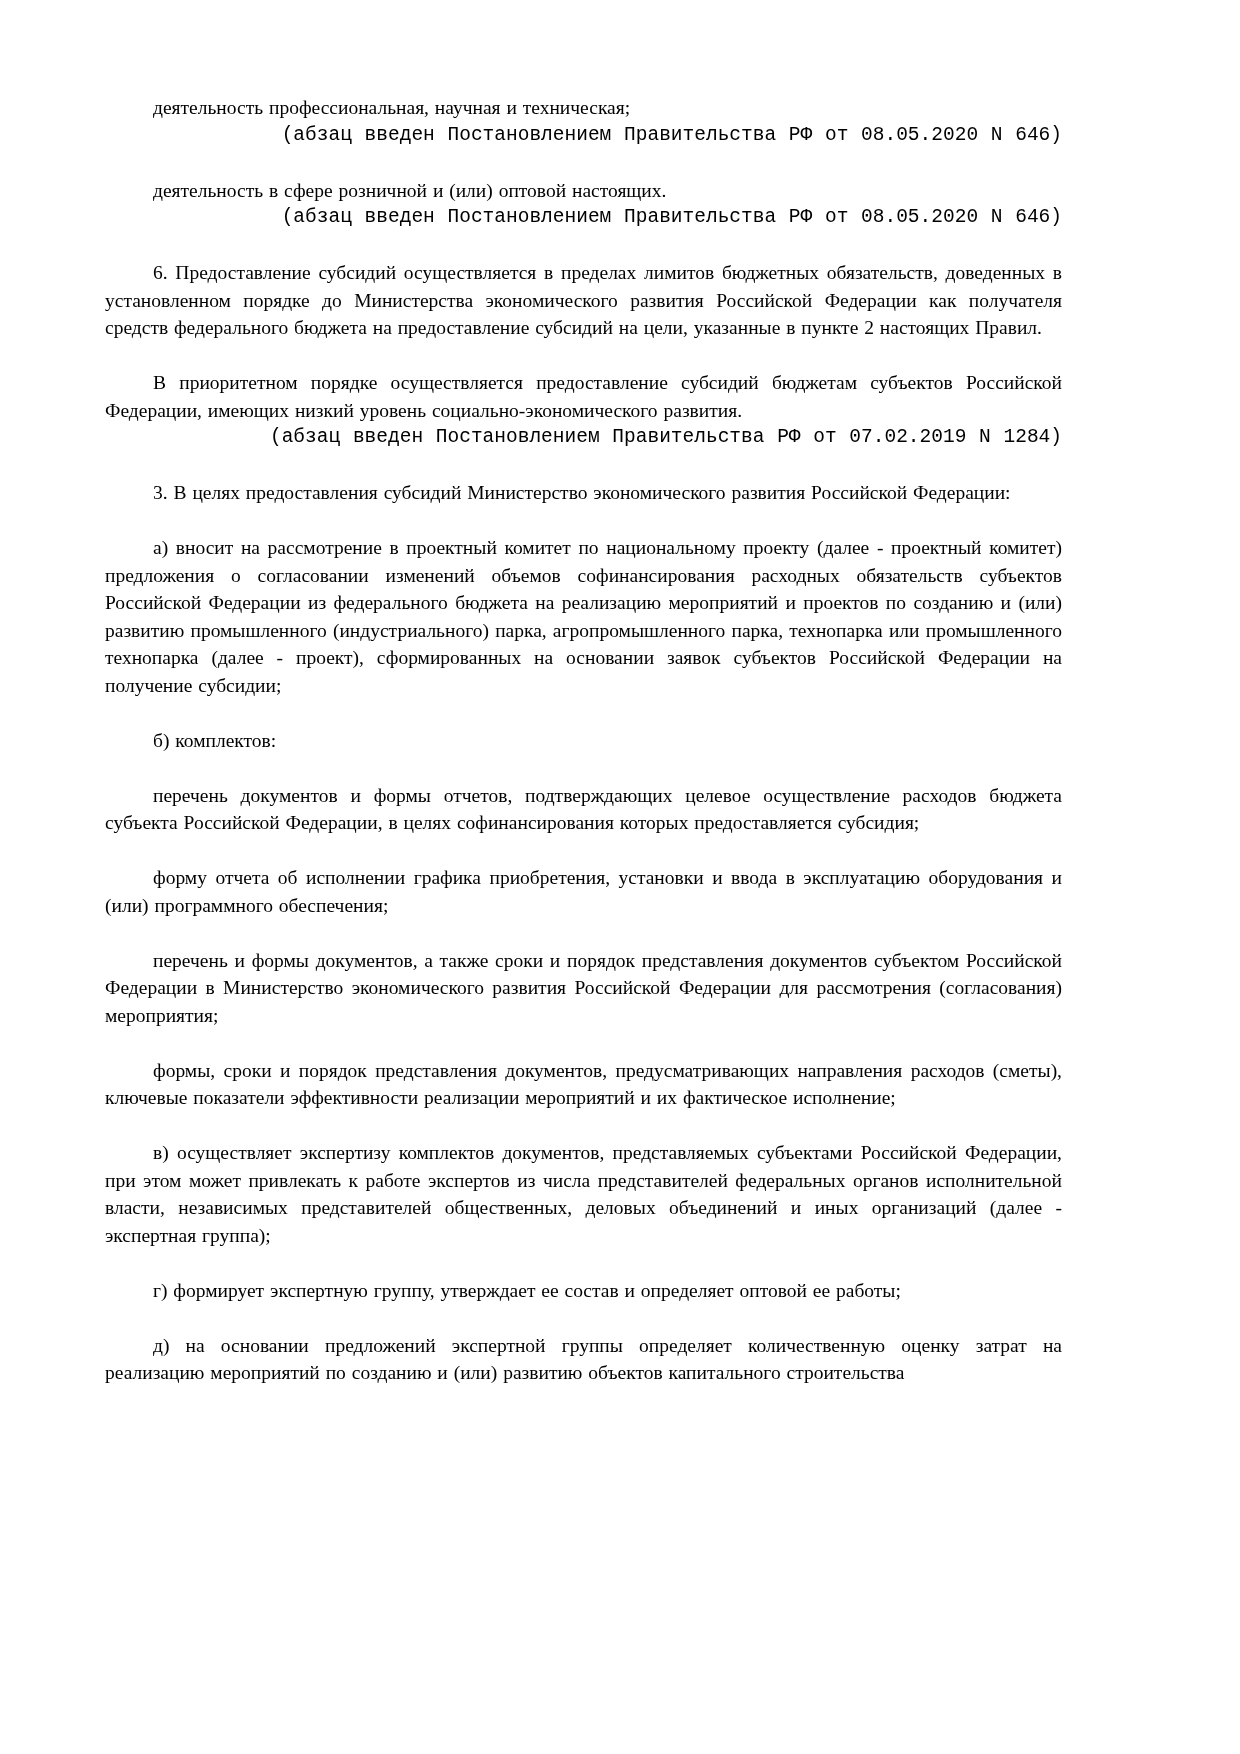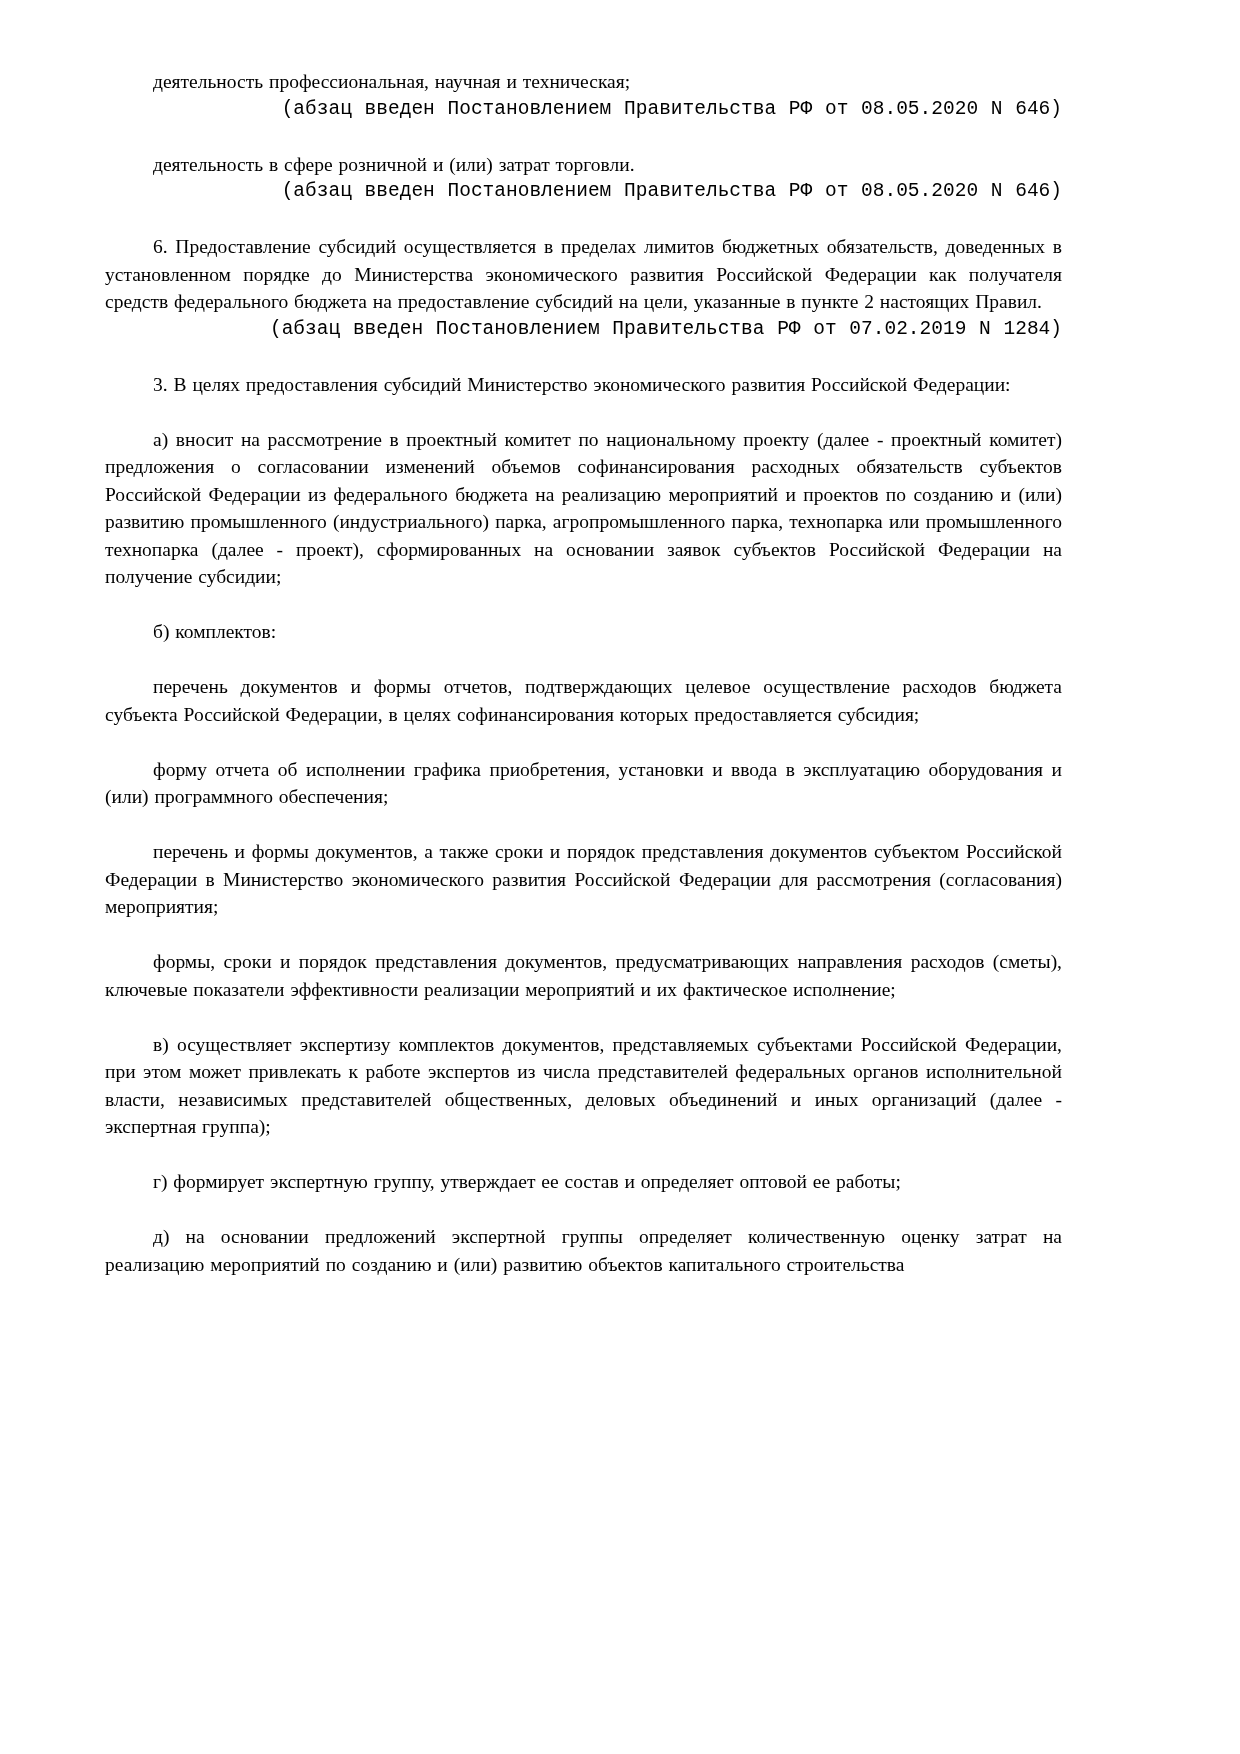--- a/index.html
+++ b/index.html
@@ -11,21 +11,21 @@
     width: 1240px;
     min-height: 1754px;
     font-family: "Liberation Serif", "DejaVu Serif", serif;
     color: #000000;
     box-sizing: border-box;
   }
   .page {
     box-sizing: border-box;
     width: 1240px;
     min-height: 1754px;
-    padding: 68px 178px 100px 105px;
+    padding: 94px 178px 100px 105px;
     background: #ffffff;
   }
   .doc p {
     margin: 0;
     font-size: 19.5px;
     line-height: 27.5px;
     word-spacing: 1px;
   }
   .doc p.para {
     text-align: justify;
@@ -42,23 +42,24 @@
     margin-top: 0;
   }
 </style>
 </head>
 <body>
 
 <div class="page">
   <div class="doc">
     <p class="para first">деятельность профессиональная, научная и техническая;</p>
     <p class="note">(абзац введен Постановлением Правительства РФ от 08.05.2020 N 646)</p>
-    <p class="para">деятельность в сфере розничной и (или) затрат торговли.</p>
+    <p class="para">деятельность в сфере розничной и (или) оптовой настоящих.</p>
     <p class="note">(абзац введен Постановлением Правительства РФ от 08.05.2020 N 646)</p>
     <p class="para">6. Предоставление субсидий осуществляется в пределах лимитов бюджетных обязательств, доведенных в установленном порядке до Министерства экономического развития Российской Федерации как получателя средств федерального бюджета на предоставление субсидий на цели, указанные в пункте 2 настоящих Правил.</p>
+    <p class="para">В приоритетном порядке осуществляется предоставление субсидий бюджетам субъектов Российской Федерации, имеющих низкий уровень социально-экономического развития.</p>
     <p class="note">(абзац введен Постановлением Правительства РФ от 07.02.2019 N 1284)</p>
     <p class="para">3. В целях предоставления субсидий Министерство экономического развития Российской Федерации:</p>
     <p class="para">а) вносит на рассмотрение в проектный комитет по национальному проекту (далее - проектный комитет) предложения о согласовании изменений объемов софинансирования расходных обязательств субъектов Российской Федерации из федерального бюджета на реализацию мероприятий и проектов по созданию и (или) развитию промышленного (индустриального) парка, агропромышленного парка, технопарка или промышленного технопарка (далее - проект), сформированных на основании заявок субъектов Российской Федерации на получение субсидии;</p>
     <p class="para">б) комплектов:</p>
     <p class="para">перечень документов и формы отчетов, подтверждающих целевое осуществление расходов бюджета субъекта Российской Федерации, в целях софинансирования которых предоставляется субсидия;</p>
     <p class="para">форму отчета об исполнении графика приобретения, установки и ввода в эксплуатацию оборудования и (или) программного обеспечения;</p>
     <p class="para">перечень и формы документов, а также сроки и порядок представления документов субъектом Российской Федерации в Министерство экономического развития Российской Федерации для рассмотрения (согласования) мероприятия;</p>
     <p class="para">формы, сроки и порядок представления документов, предусматривающих направления расходов (сметы), ключевые показатели эффективности реализации мероприятий и их фактическое исполнение;</p>
     <p class="para">в) осуществляет экспертизу комплектов документов, представляемых субъектами Российской Федерации, при этом может привлекать к работе экспертов из числа представителей федеральных органов исполнительной власти, независимых представителей общественных, деловых объединений и иных организаций (далее - экспертная группа);</p>
     <p class="para">г) формирует экспертную группу, утверждает ее состав и определяет оптовой ее работы;</p>

